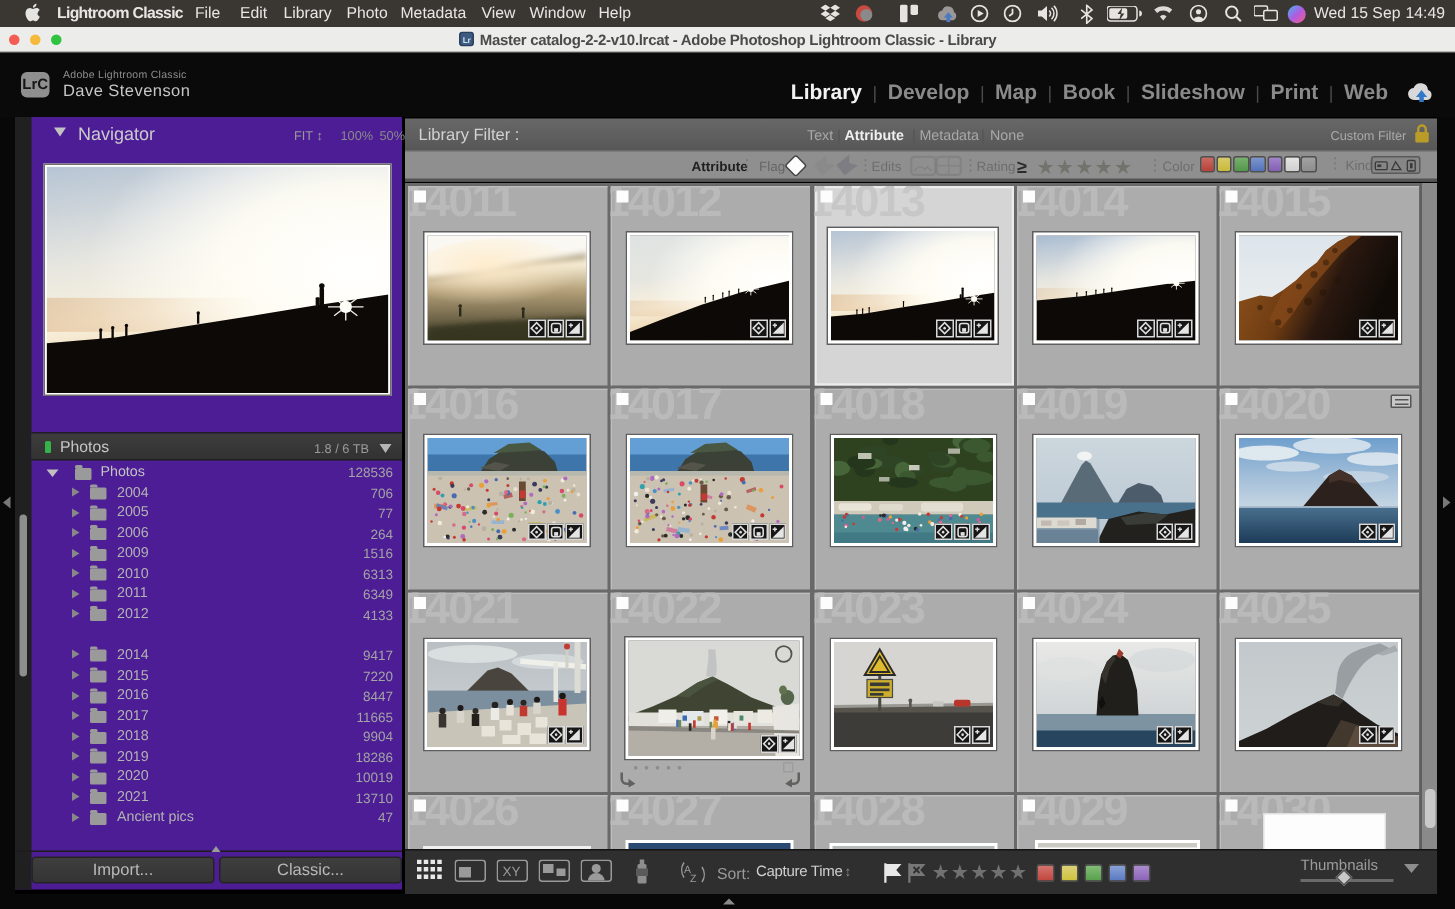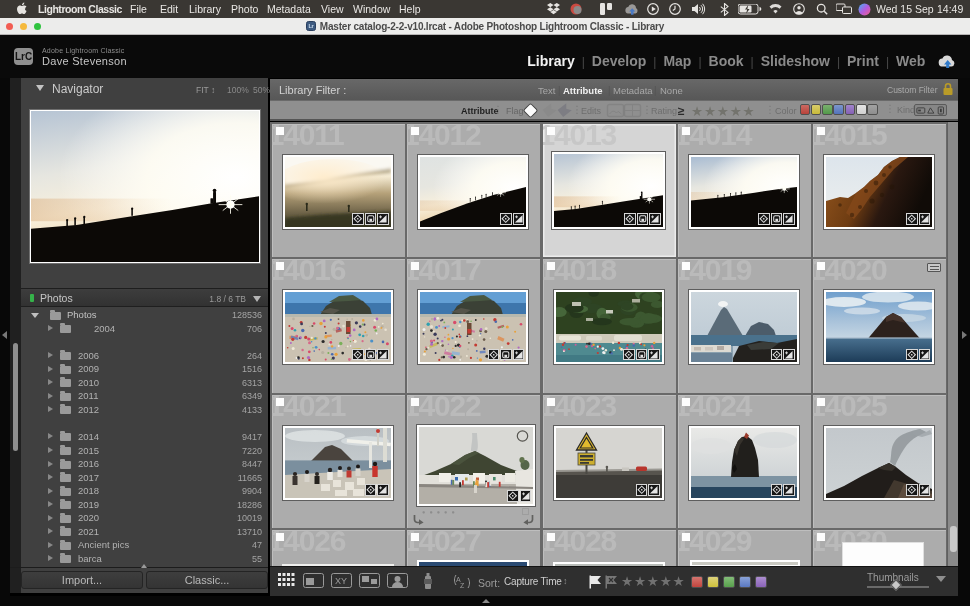--- a/index.html
+++ b/index.html
@@ -13,21 +13,21 @@
 #titletext{position:absolute;top:2.5px;left:0;width:970px;text-align:center;font-size:10px;font-weight:bold;color:#4a4a4a;letter-spacing:-0.2px;}
 
 #toppanel{position:absolute;left:0;top:35px;width:970px;height:43px;background:#0a0a0a;}
 #lrclogo{position:absolute;left:14px;top:13px;width:19px;height:17px;background:#8f8f8f;border-radius:4px;color:#161616;font-size:10px;font-weight:bold;text-align:center;line-height:17px;letter-spacing:0;}
 #idplate1{position:absolute;left:42px;top:11.5px;font-size:7px;color:#8f8f8f;letter-spacing:.2px;}
 #idplate2{position:absolute;left:42px;top:20px;font-size:11px;color:#c6c6c6;letter-spacing:.3px;}
 #modules{position:absolute;right:14px;top:18px;font-size:14px;font-weight:bold;color:#8a8a8a;white-space:nowrap;}
 #modules span.sep{color:#4a4a4a;font-weight:normal;padding:0 7px;font-size:12px;}
 #modules .act{color:#f2f2f2;}
 
-#leftpanel{position:absolute;left:10px;top:78px;width:258px;height:515px;background:#404040;}
+#leftpanel{position:absolute;left:10px;top:78px;width:258px;height:515px;background:#4c1d95;}
 #lpscroll{position:absolute;left:0;top:0;width:11px;height:515px;background:#202020;}
 #lpthumb{position:absolute;left:3px;top:265px;width:5px;height:108px;background:#8e8e8e;border-radius:2.5px;}
 .ph-row{position:absolute;left:0;width:258px;height:13.55px;font-size:9.5px;color:#aeaeae;white-space:nowrap;}
 .ph-row .cnt{position:absolute;right:6px;top:1.5px;font-size:9px;color:#a4a4a4;}
 .tri-r{display:inline-block;width:0;height:0;border-top:3.5px solid transparent;border-bottom:3.5px solid transparent;border-left:5px solid #888;}
 .fold{display:inline-block;width:11px;height:8px;background:#9a9a9a;border-radius:1px;position:relative;vertical-align:-1px;}
 .fold:before{content:"";position:absolute;left:0;top:-2px;width:5px;height:2px;background:#9a9a9a;border-radius:1px 1px 0 0;}
 .btn{position:absolute;height:18px;background:linear-gradient(#3e3e3e,#343434);border:1px solid #242424;border-radius:3px;color:#b9b9b9;font-size:11px;text-align:center;line-height:17px;}
 
 #fbar1{position:absolute;left:270px;top:79px;width:688px;height:21px;background:linear-gradient(#686868,#575757);color:#cbcbcb;font-size:11px;}
@@ -222,22 +222,28 @@
 </div>
       <div class="ph-row" style="top:230.5px;">
         <span style="position:absolute;left:21px;top:4px;width:0;height:0;border-left:4px solid transparent;border-right:4px solid transparent;border-top:5.5px solid #c0c0c0;"></span>
 <span class="fold" style="position:absolute;left:40px;top:3px;"></span>
 <span style="position:absolute;left:57px;top:0.5px;color:#c2c2c2;">Photos</span>
 <span class="cnt">128536</span>
       </div>
       <div class="ph-row" style="top:244.05px;">
         <span style="position:absolute;left:38px;top:3px;" class="tri-r"></span>
 <span class="fold" style="position:absolute;left:50px;top:3px;"></span>
-<span style="position:absolute;left:68px;top:0.5px;color:#b2b2b2;margin-left:16px;">2004</span>
+<span style="position:absolute;left:68px;top:0.5px;color:#b2b2b2;">2004</span>
 <span class="cnt">706</span>
+      </div>
+      <div class="ph-row" style="top:257.6px;">
+        <span style="position:absolute;left:38px;top:3px;" class="tri-r"></span>
+<span class="fold" style="position:absolute;left:50px;top:3px;"></span>
+<span style="position:absolute;left:68px;top:0.5px;color:#b2b2b2;">2005</span>
+<span class="cnt">77</span>
       </div>
       <div class="ph-row" style="top:271.15000000000003px;">
         <span style="position:absolute;left:38px;top:3px;" class="tri-r"></span>
 <span class="fold" style="position:absolute;left:50px;top:3px;"></span>
 <span style="position:absolute;left:68px;top:0.5px;color:#b2b2b2;">2006</span>
 <span class="cnt">264</span>
       </div>
       <div class="ph-row" style="top:284.70000000000005px;">
         <span style="position:absolute;left:38px;top:3px;" class="tri-r"></span>
 <span class="fold" style="position:absolute;left:50px;top:3px;"></span>
@@ -308,26 +314,20 @@
         <span style="position:absolute;left:38px;top:3px;" class="tri-r"></span>
 <span class="fold" style="position:absolute;left:50px;top:3px;"></span>
 <span style="position:absolute;left:68px;top:0.5px;color:#b2b2b2;">2021</span>
 <span class="cnt">13710</span>
       </div>
       <div class="ph-row" style="top:460.8500000000002px;">
         <span style="position:absolute;left:38px;top:3px;" class="tri-r"></span>
 <span class="fold" style="position:absolute;left:50px;top:3px;"></span>
 <span style="position:absolute;left:68px;top:0.5px;color:#b2b2b2;">Ancient pics</span>
 <span class="cnt">47</span>
-      </div>
-      <div class="ph-row" style="top:474.4000000000002px;">
-        <span style="position:absolute;left:38px;top:3px;" class="tri-r"></span>
-<span class="fold" style="position:absolute;left:50px;top:3px;"></span>
-<span style="position:absolute;left:68px;top:0.5px;color:#b2b2b2;">barca</span>
-<span class="cnt">55</span>
       </div>
       <div style="position:absolute;left:0;top:489px;width:258px;height:1px;background:#1c1c1c;"></div>
 <span style="position:absolute;left:131px;top:486px;width:0;height:0;border-left:3.5px solid transparent;border-right:3.5px solid transparent;border-bottom:4px solid #9a9a9a;"></span>
 <div class="btn" style="left:11px;top:493px;width:122px;">Import...</div>
 <div class="btn" style="left:136px;top:493px;width:122px;">Classic...</div>
 </div>
     <div id="fbar1">
 <span style="position:absolute;left:9px;top:4.5px;font-size:11px;color:#d2d2d2;">Library Filter :</span>
 <span style="position:absolute;left:268px;top:5.5px;font-size:9.5px;color:#a8a8a8;">Text</span>
 <span style="position:absolute;left:288px;top:5.5px;font-size:10px;color:#555;">|</span>

